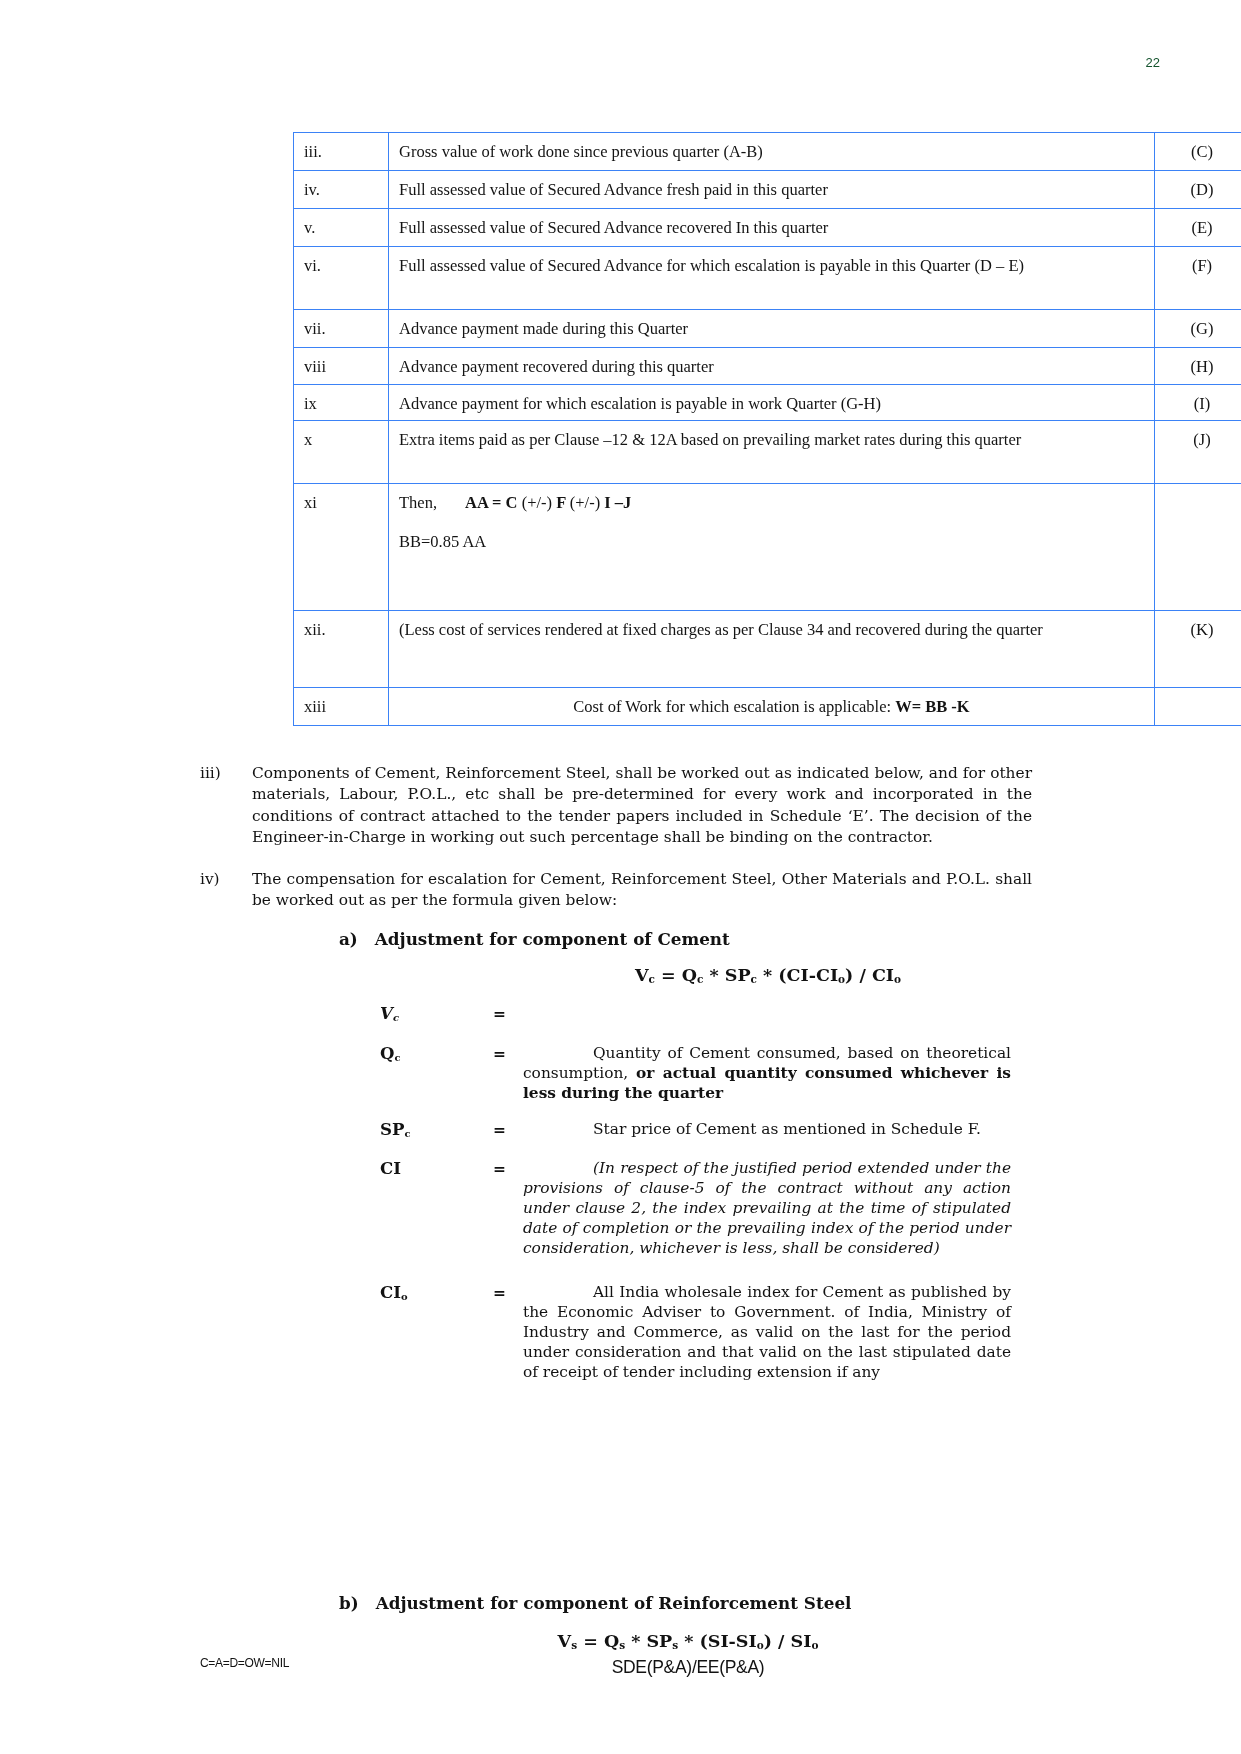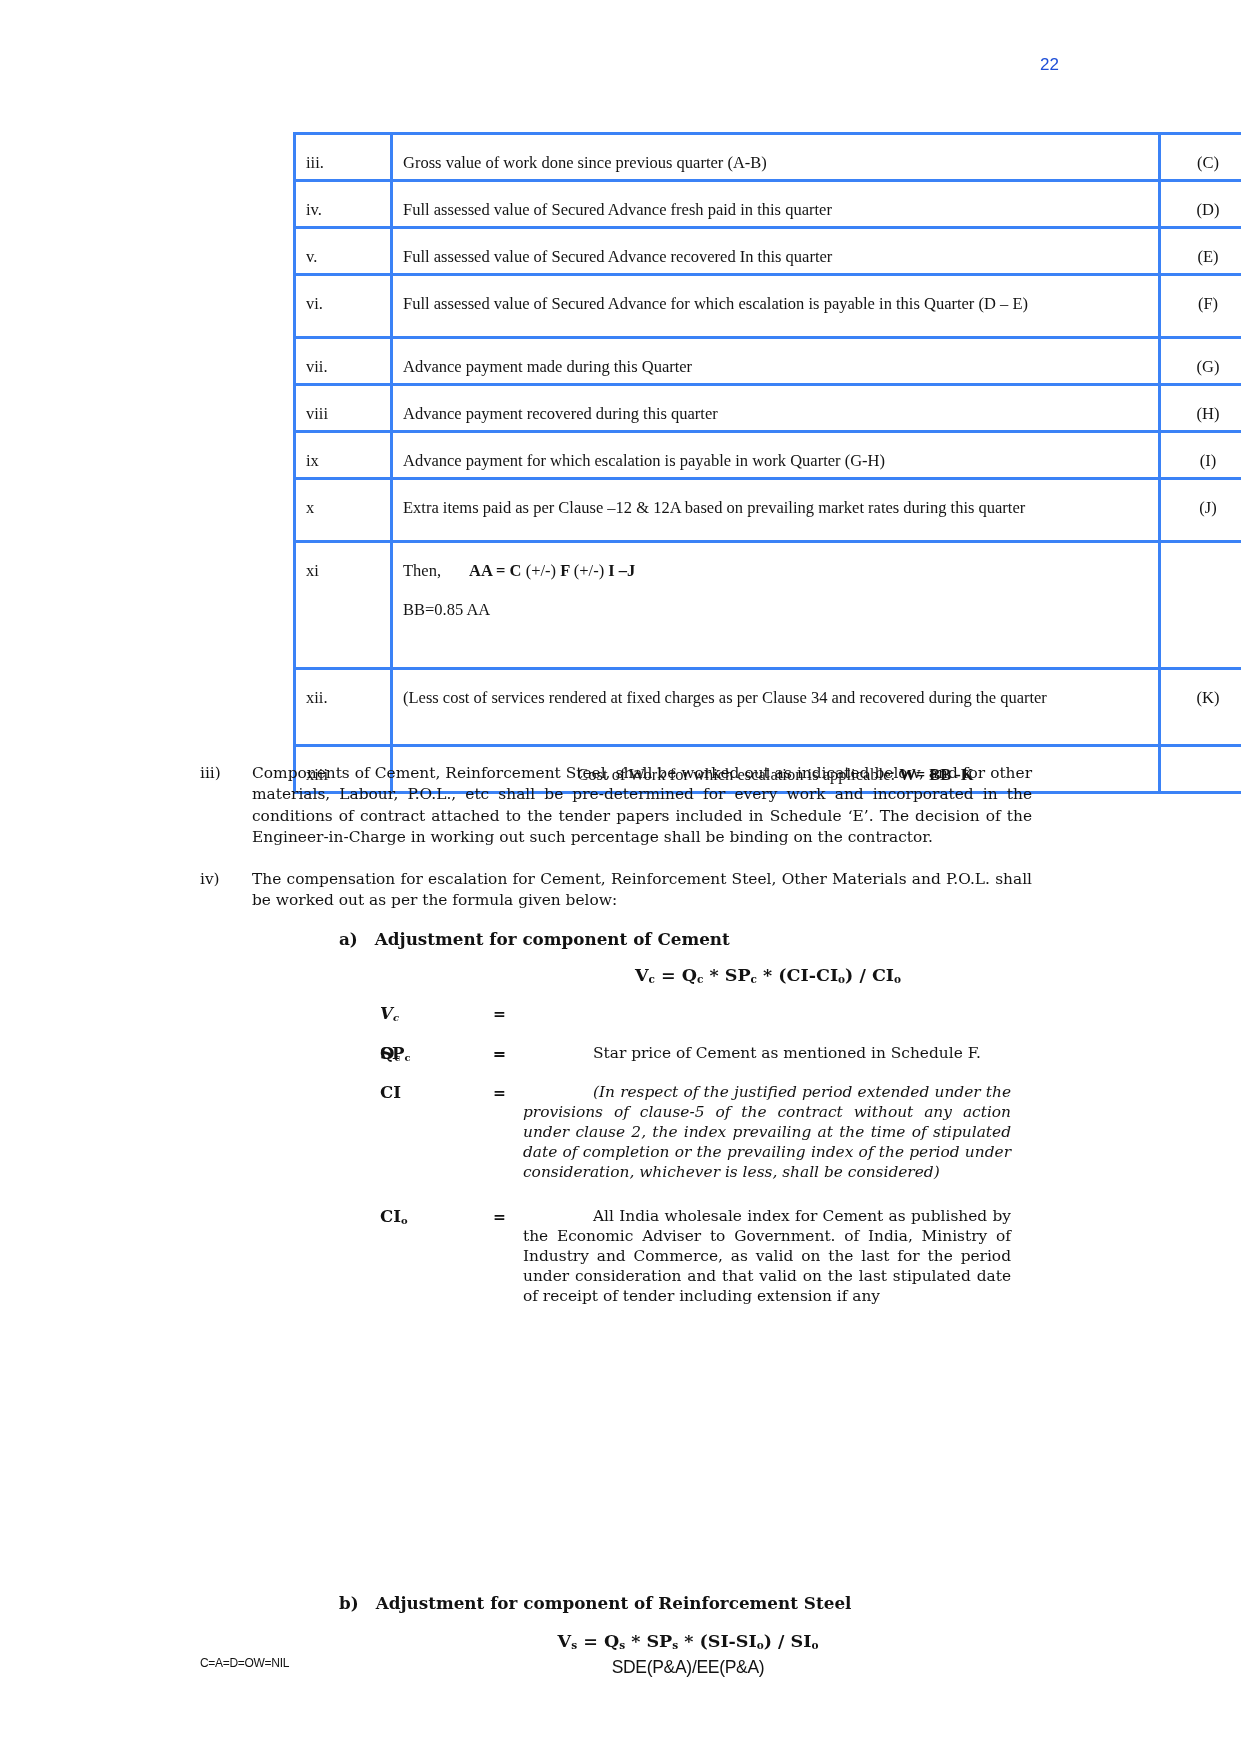--- a/index.html
+++ b/index.html
@@ -11,33 +11,33 @@
     font-family:"DejaVu Serif", serif;
     overflow:hidden;
   }
   .b { font-weight:bold; }
   .i { font-style:italic; }
   sub { font-size:0.60em; vertical-align:baseline; position:relative; bottom:-2px; line-height:0; }
 
   
   #pageNum {
     position:absolute; left:1040px; top:55px; width:120px;
-    font-family:"Liberation Sans", sans-serif;
-    font-size:17px; color:#1d4ed8;
+    text-align:right; font-family:"Liberation Sans", sans-serif;
+    font-size:13px; color:#14532d;
   }
 
   
   #escTable {
     position:absolute; left:293px; top:132px;
     border-collapse:collapse; table-layout:fixed; width:893px;
     font-family:"Liberation Serif", serif; font-size:16.5px; color:#141414;
   }
   #escTable td {
-    border:3px solid #3b82f6; vertical-align:top;
-    padding:15px 10px 3px 10px; line-height:26px;
+    border:1px solid #3b82f6; vertical-align:top;
+    padding:6px 10px 3px 10px; line-height:26px;
   }
   td.c-num  { width:74px;  padding-left:12px; }
   td.c-desc { width:745px; }
   td.c-code { width:74px;  text-align:center; }
   td.c-code-bottom { width:74px; text-align:center; vertical-align:bottom; padding-bottom:14px; }
   td.center { text-align:center; }
   tr.h38{height:38px} tr.h37{height:37px} tr.h36{height:36px}
   tr.h63{height:63px} tr.h127{height:127px} tr.h77{height:77px}
   .cell-p { margin:0; }
   .cell-p2 { margin:13px 0 0 0; }
@@ -178,20 +178,23 @@
 <div id="defs">
 
   <div class="def def-vc">
     <span class="def-term"><span>V</span><sub>c</sub></span>
     <span class="def-eq">=</span>
   </div>
 
   <div class="def def-qc">
     <span class="def-term"><span>Q</span><sub>c</sub></span>
     <span class="def-eq">=</span>
+    <div class="def-body">
+      <p><span>Quantity of Cement consumed, based on theoretical consumption, </span><span class="b">or actual quantity consumed whichever is less during the quarter</span></p>
+    </div>
   </div>
 
   <div class="def def-spc">
     <span class="def-term"><span>SP</span><sub>c</sub></span>
     <span class="def-eq">=</span>
     <div class="def-body">
       <p>Star price of Cement as mentioned in Schedule F.</p>
     </div>
   </div>
 

